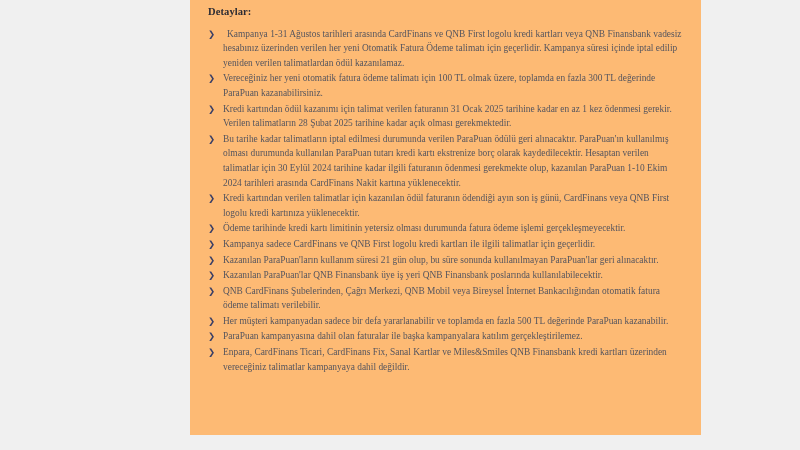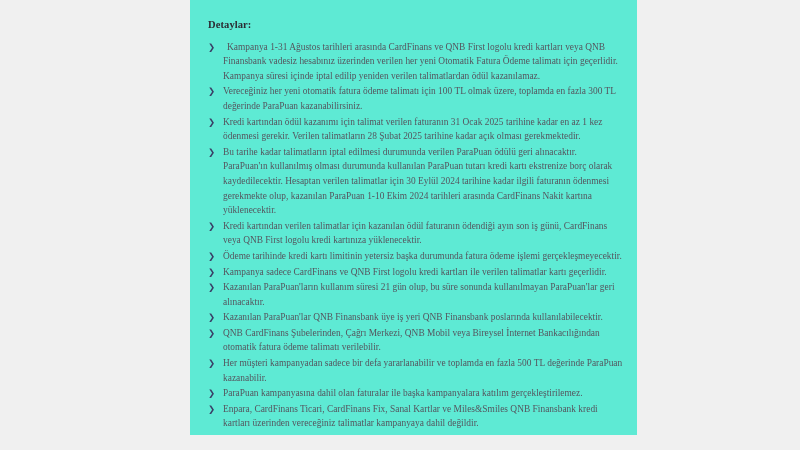--- a/index.html
+++ b/index.html
@@ -17,25 +17,25 @@
   .page {
     position: relative;
     width: 800px;
     height: 450px;
     background: #f0f0f0;
   }
   .content-card {
     position: absolute;
     left: 190px;
     top: 0;
-    width: 447px;
+    width: 511px;
     height: 435px;
-    background: #5eead4;
+    background: #fdba74;
     box-sizing: border-box;
-    padding: 19px 14px 0 14px;
+    padding: 6px 14px 0 14px;
     overflow: hidden;
   }
   .section-heading {
     font-family: "Liberation Serif", "DejaVu Serif", serif;
     font-size: 10.5px;
     font-weight: bold;
     color: #2c2c33;
     letter-spacing: 0.1px;
     margin: 0 0 8px 4px;
     line-height: 1.2;
@@ -105,26 +105,26 @@
         <span class="item-text">Bu tarihe kadar talimatların iptal edilmesi durumunda verilen ParaPuan ödülü geri alınacaktır. ParaPuan'ın kullanılmış olması durumunda kullanılan ParaPuan tutarı kredi kartı ekstrenize borç olarak kaydedilecektir.  Hesaptan verilen talimatlar için 30 Eylül 2024 tarihine kadar ilgili faturanın ödenmesi gerekmekte olup, kazanılan ParaPuan 1-10 Ekim 2024 tarihleri arasında CardFinans Nakit kartına yüklenecektir.</span>
       </li>
 
       <li class="detail-item">
         <span class="chevron-icon">❯</span>
         <span class="item-text">Kredi kartından verilen talimatlar için kazanılan ödül faturanın ödendiği ayın son iş günü, CardFinans veya QNB First logolu kredi kartınıza yüklenecektir.</span>
       </li>
 
       <li class="detail-item">
         <span class="chevron-icon">❯</span>
-        <span class="item-text">Ödeme tarihinde kredi kartı limitinin yetersiz başka durumunda fatura ödeme işlemi gerçekleşmeyecektir.</span>
+        <span class="item-text">Ödeme tarihinde kredi kartı limitinin yetersiz olması durumunda fatura ödeme işlemi gerçekleşmeyecektir.</span>
       </li>
 
       <li class="detail-item">
         <span class="chevron-icon">❯</span>
-        <span class="item-text">Kampanya sadece CardFinans ve QNB First logolu kredi kartları ile verilen talimatlar kartı geçerlidir.</span>
+        <span class="item-text">Kampanya sadece CardFinans ve QNB First logolu kredi kartları ile ilgili talimatlar için geçerlidir.</span>
       </li>
 
       <li class="detail-item">
         <span class="chevron-icon">❯</span>
         <span class="item-text">Kazanılan ParaPuan'ların kullanım süresi 21 gün olup, bu süre sonunda kullanılmayan ParaPuan'lar geri alınacaktır.</span>
       </li>
 
       <li class="detail-item">
         <span class="chevron-icon">❯</span>
         <span class="item-text">Kazanılan ParaPuan'lar QNB Finansbank üye iş yeri QNB Finansbank poslarında kullanılabilecektir.</span>

